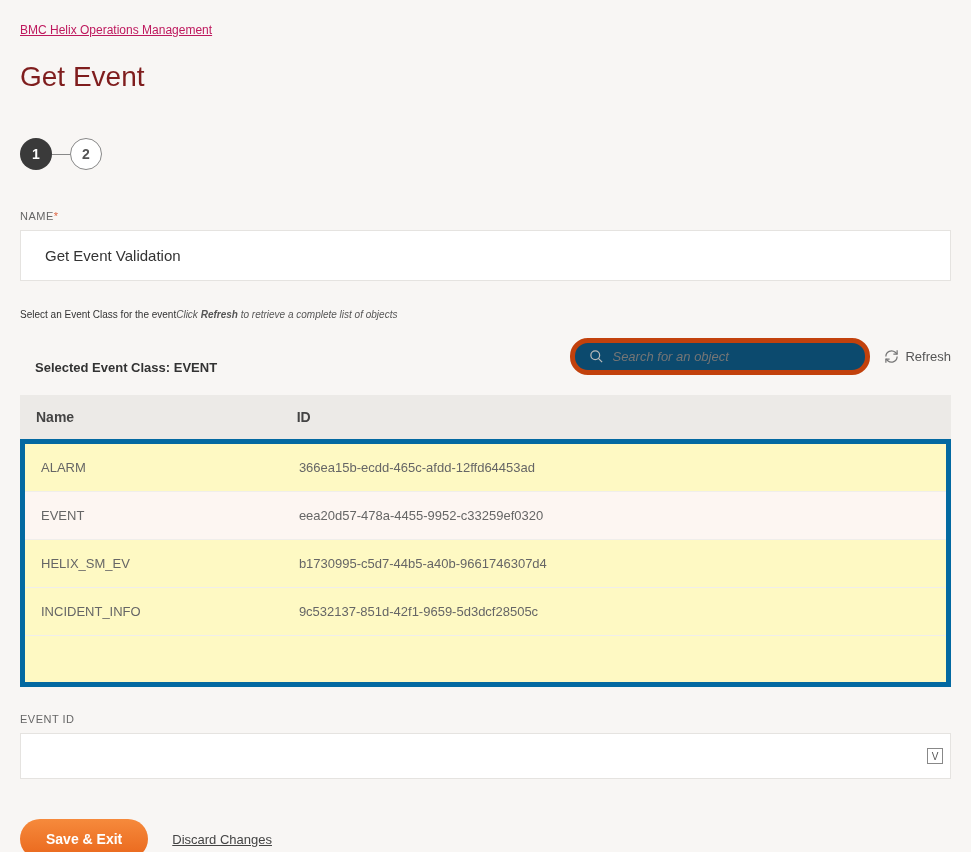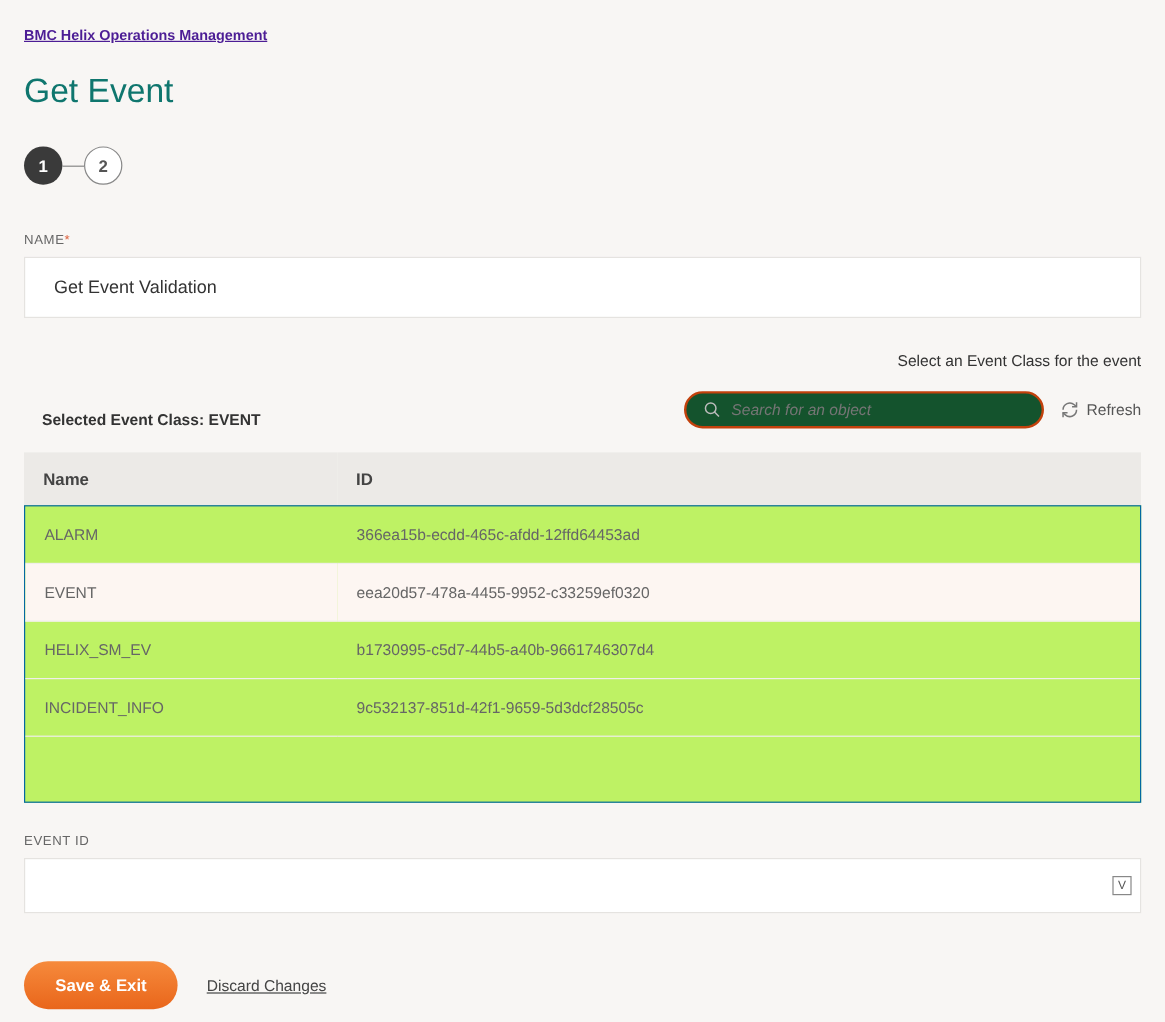--- a/index.html
+++ b/index.html
@@ -5,31 +5,30 @@
   * { box-sizing: border-box; margin: 0; padding: 0; }
   body {
     font-family: -apple-system, BlinkMacSystemFont, "Segoe UI", Arial, sans-serif;
     background: #f8f6f4;
     color: #333;
     width: 971px;
     padding: 20px;
   }
   .breadcrumb {
     font-size: 12px;
-    color: #4c1d95;
+    color: #be185d;
     text-decoration: underline;
     margin-bottom: 24px;
     display: inline-block;
-    font-weight: bold;
   }
   h1.page-title {
     font-size: 28px;
     font-weight: 400;
-    color: #0f766e;
-    margin-bottom: 30px;
+    color: #7f1d1d;
+    margin-bottom: 45px;
   }
   .stepper {
     display: flex;
     align-items: center;
     margin-bottom: 40px;
   }
   .step {
     width: 32px;
     height: 32px;
     border-radius: 50%;
@@ -53,60 +52,60 @@
     width: 100%;
     padding: 16px 24px;
     font-size: 15px;
     border: 1px solid #e5e3e0;
     background: #fff;
     color: #333;
     margin-bottom: 28px;
   }
   .info-row {
     display: flex;
-    justify-content: flex-end;
+    justify-content: flex-start;
     align-items: center;
     margin-bottom: 18px;
-    font-size: 13px;
+    font-size: 10px;
     color: #333;
   }
   .info-row .hint { font-style: italic; color: #555; }
   .info-row .hint strong { font-weight: 700; }
   .selected-row {
     display: flex;
     justify-content: space-between;
     align-items: flex-end;
     margin-bottom: 20px;
     margin-left: 15px;
   }
   .selected-label { font-size: 13px; font-weight: 700; color: #333; }
   .search-refresh { display: flex; align-items: center; gap: 14px; }
   .search-box {
     display: flex;
     align-items: center;
-    background: #14532d;
-    border: 2px solid #c2410c;
+    background: #0c4a6e;
+    border: 5px solid #c2410c;
     border-radius: 18px;
     padding: 6px 14px;
     width: 300px;
   }
   .search-box input {
     border: none;
     outline: none;
     font-size: 13px;
     font-style: italic;
     color: #999;
     flex: 1;
     background: transparent;
   }
   .search-icon { width: 15px; height: 15px; margin-right: 8px; flex-shrink: 0; }
   .refresh-group { display: flex; align-items: center; gap: 6px; cursor: pointer; font-size: 13px; color: #555; }
   .refresh-icon { width: 15px; height: 15px; }
   .table-wrap { position: relative; margin-bottom: 26px; }
-  .table-scroll { overflow-y: auto; height: 248px; background: #bef264; border: 1px solid #0369a1; }
+  .table-scroll { overflow-y: auto; height: 248px; background: #fef9c3; border: 5px solid #0369a1; }
   table { width: 100%; border-collapse: collapse; }
   thead th {
     background: #eceae7;
     text-align: left;
     padding: 14px 16px;
     font-size: 14px;
     font-weight: 600;
     color: #444;
     position: sticky;
     top: 0;
@@ -181,20 +180,23 @@
   <div class="step inactive">2</div>
 </div>
 
 <div class="field-label">
   <span>NAME</span><span class="required-mark">*</span>
 </div>
 <input class="text-input" type="text" value="Get Event Validation" style="">
 
 <div class="info-row">
   <span>Select an Event Class for the event</span>
+  <span class="hint">
+    <span>Click </span><strong>Refresh</strong><span> to retrieve a complete list of objects</span>
+  </span>
 </div>
 
 <div class="selected-row">
   <div class="selected-label">
     <span>Selected Event Class: </span><span>EVENT</span>
   </div>
   <div class="search-refresh">
     <div class="search-box">
       <svg class="search-icon" viewBox="0 0 24 24" fill="none" stroke="#bbb" stroke-width="2">
           <circle cx="10" cy="10" r="7"></circle>

